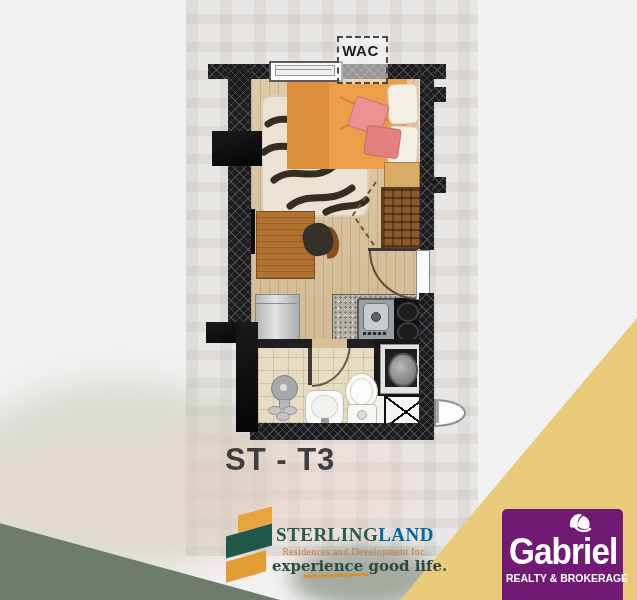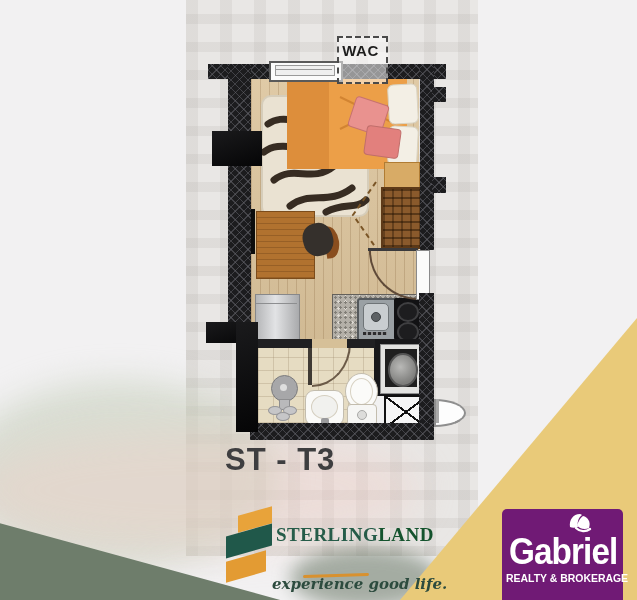--- a/index.html
+++ b/index.html
@@ -152,23 +152,24 @@
 
   <div class="abs txt" style="left:225px;top:442px;width:230px;text-align:left;font-size:31px;font-weight:bold;color:#3e3e40;letter-spacing:1px;">ST - T3</div>
 
   <div class="abs" style="left:222px;top:505px;width:220px;height:92px;">
     <div class="abs" style="left:4px;top:6px;width:46px;height:74px;">
       <div class="abs" style="left:12px;top:0;width:34px;height:17px;background:#e8a33a;transform:skewY(-16deg);"></div>
       <div class="abs" style="left:0;top:19px;width:46px;height:22px;background:#20584a;transform:skewY(-16deg);"></div>
       <div class="abs" style="left:0;top:45px;width:40px;height:21px;background:#e39b33;transform:skewY(-16deg);"></div>
     </div>
     <div class="abs txt" style="left:50px;top:19px;width:166px;text-align:center;font-family:'Liberation Serif',serif;font-size:19px;font-weight:bold;letter-spacing:.5px;">
-      <span style="color:#265c49;">STERLING</span><span style="color:#14532d;">LAND</span>
+      <span style="color:#265c49;">STERLING</span><span style="color:#0369a1;">LAND</span>
     </div>
-    <div class="abs txt" style="left:50px;top:70px;width:166px;text-align:center;font-family:'DejaVu Serif',serif;font-style:italic;font-weight:bold;font-size:15px;color:#2c4b3e;">experience good life.</div>
+    <div class="abs txt" style="left:50px;top:41px;width:166px;text-align:center;font-family:'Liberation Serif',serif;font-size:10px;color:#c17a3d;letter-spacing:.3px;">Residences and Development Inc.</div>
+    <div class="abs txt" style="left:50px;top:52px;width:166px;text-align:center;font-family:'DejaVu Serif',serif;font-weight:bold;font-size:15px;color:#2c4b3e;">experience good life.</div>
     <div class="abs" style="left:81px;top:69px;width:66px;height:3px;background:#d8912f;border-radius:2px;transform:rotate(-2deg);"></div>
   </div>
 
   <div class="abs" style="left:502px;top:509px;width:121px;height:110px;background:#701a75;border-radius:5px;">
     <svg class="abs" style="left:63px;top:3px;" width="30" height="26" viewBox="0 0 30 26">
       <path d="M15 2 C8 2 4 8 5 15 C7 16 10 16 13 15 C12 11 13 6 17 3 C16 2 15 2 15 2 Z" fill="#ffffff"></path>
       <path d="M18 4 C23 5 26 10 24 16 C20 18 14 17 12 13 C14 8 16 5 18 4 Z" fill="#ffffff"></path>
       <path d="M11 16 C15 20 21 20 25 17" fill="none" stroke="#ffffff" stroke-width="2.4" stroke-linecap="round"></path>
     </svg>
     <div class="abs txt" style="left:1px;top:22px;width:119px;text-align:center;font-size:37px;font-weight:bold;color:#ffffff;

